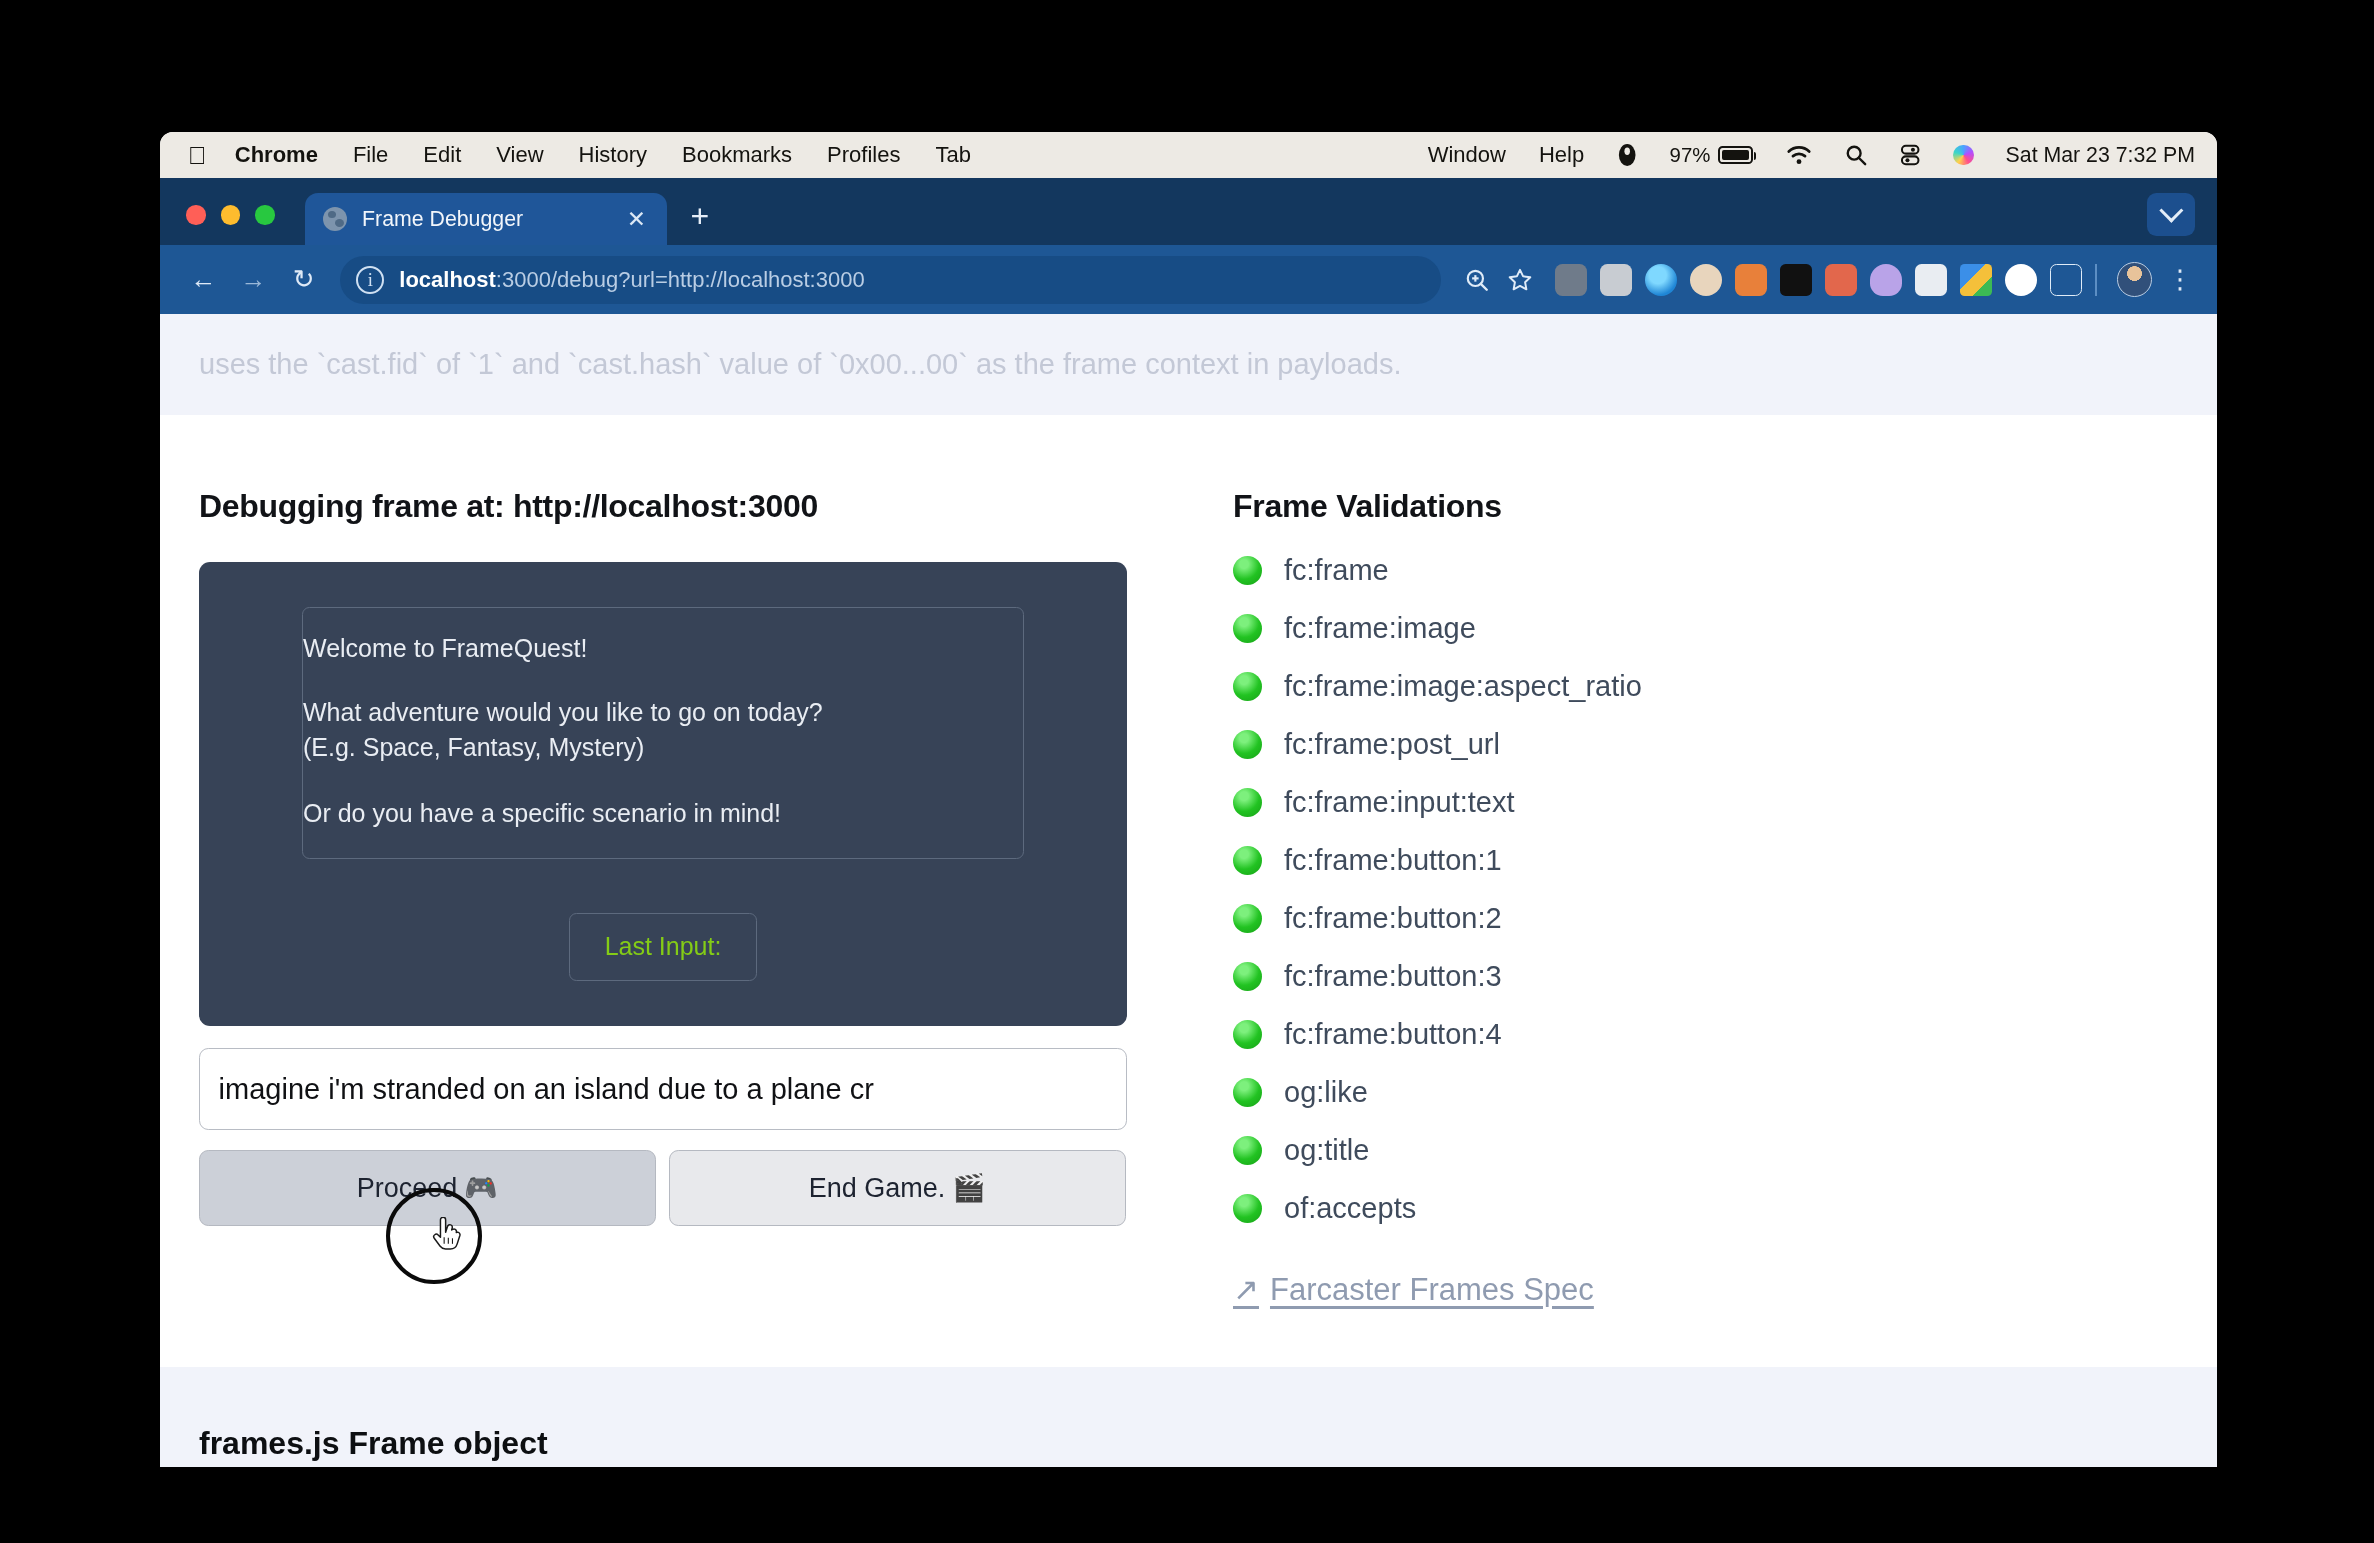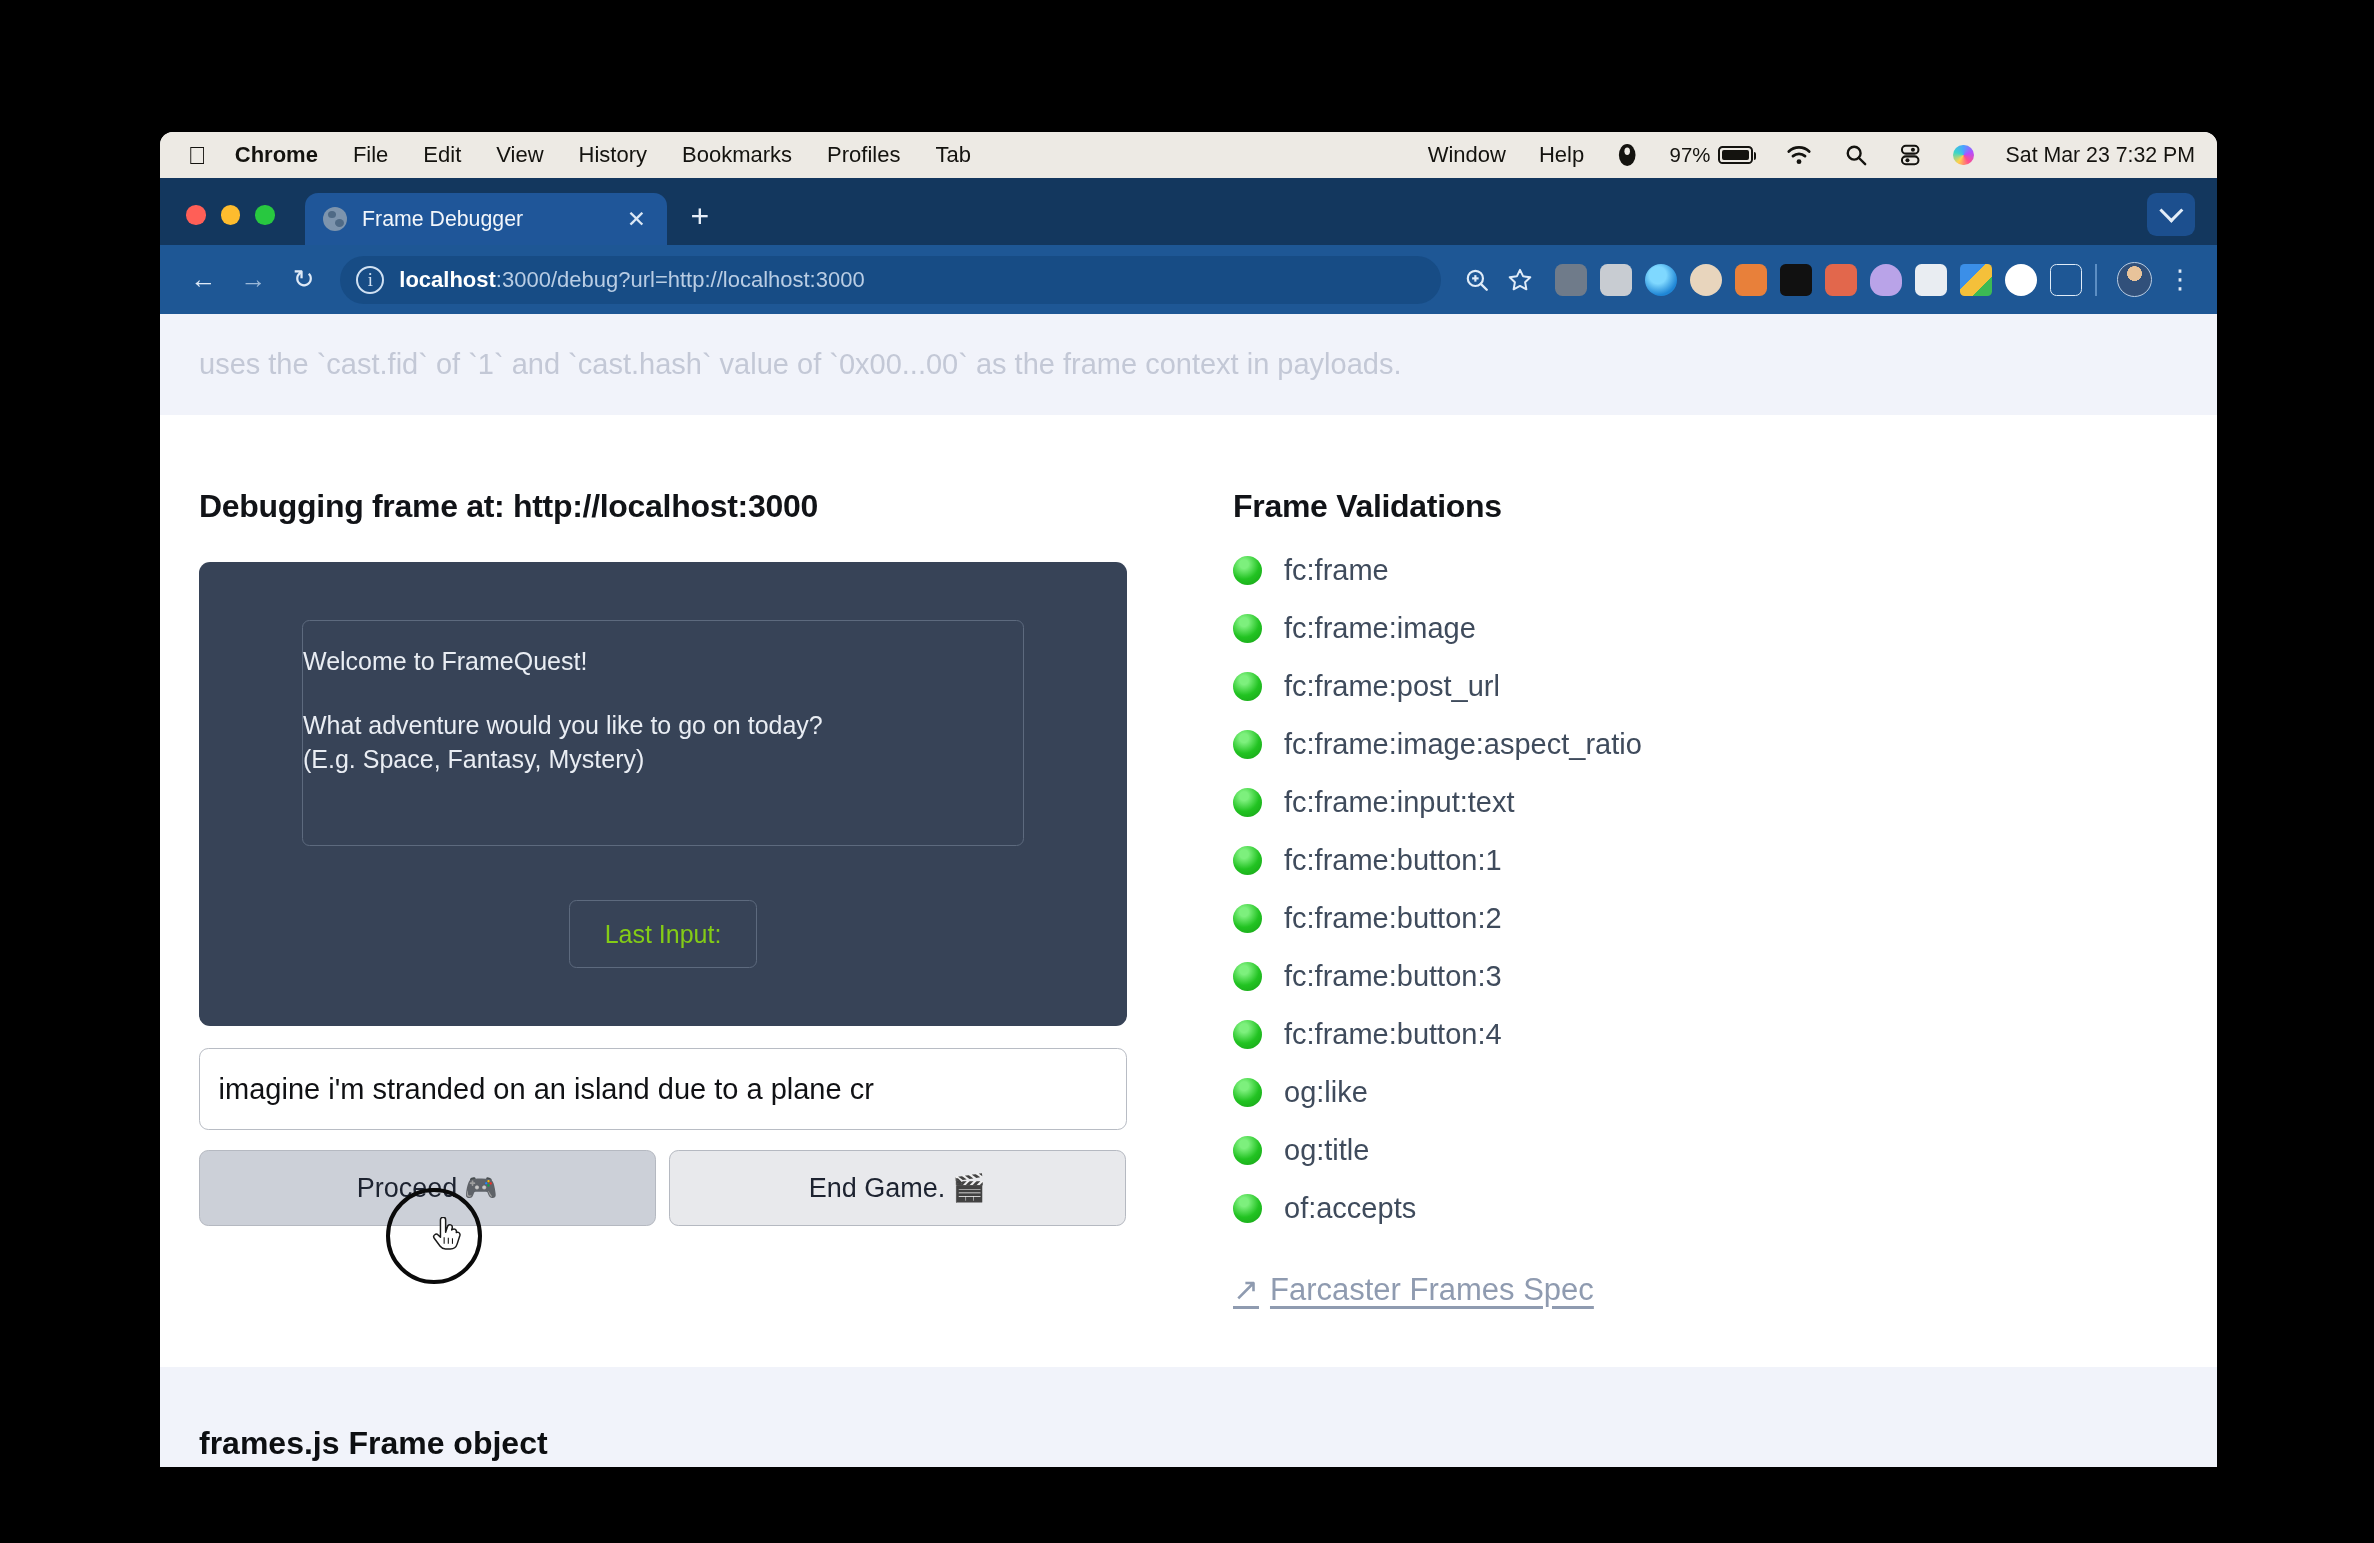--- a/index.html
+++ b/index.html
@@ -336,20 +336,21 @@
         <div class="left-col">
           <h1 class="debug-title">Debugging frame at: http://localhost:3000</h1>
 
           <div class="frame-card">
             <div class="frame-inner">
               <div class="l">Welcome to FrameQuest!</div>
               <div class="gap"></div>
               <div class="l">What adventure would you like to go on today?</div>
               <div class="l tight">(E.g. Space, Fantasy, Mystery)</div>
               <div class="gap2"></div>
+              <div class="l">Or do you have a specific scenario in mind!</div>
             </div>
             <div class="last-input">Last Input:</div>
           </div>
 
           <div class="text-input">imagine i'm stranded on an island due to a plane cr</div>
 
           <div class="btn-row">
             <div class="fbtn hover">Proceed 🎮</div>
             <div class="fbtn plain">End Game. 🎬</div>
           </div>
@@ -361,25 +362,25 @@
               <div class="vrow">
                 <span class="vdot"></span>
                 <span class="vlabel">fc:frame</span>
               </div>
               <div class="vrow">
                 <span class="vdot"></span>
                 <span class="vlabel">fc:frame:image</span>
               </div>
               <div class="vrow">
                 <span class="vdot"></span>
+                <span class="vlabel">fc:frame:image:aspect_ratio</span>
+              </div>
+              <div class="vrow">
+                <span class="vdot"></span>
                 <span class="vlabel">fc:frame:post_url</span>
-              </div>
-              <div class="vrow">
-                <span class="vdot"></span>
-                <span class="vlabel">fc:frame:image:aspect_ratio</span>
               </div>
               <div class="vrow">
                 <span class="vdot"></span>
                 <span class="vlabel">fc:frame:input:text</span>
               </div>
               <div class="vrow">
                 <span class="vdot"></span>
                 <span class="vlabel">fc:frame:button:1</span>
               </div>
               <div class="vrow">

